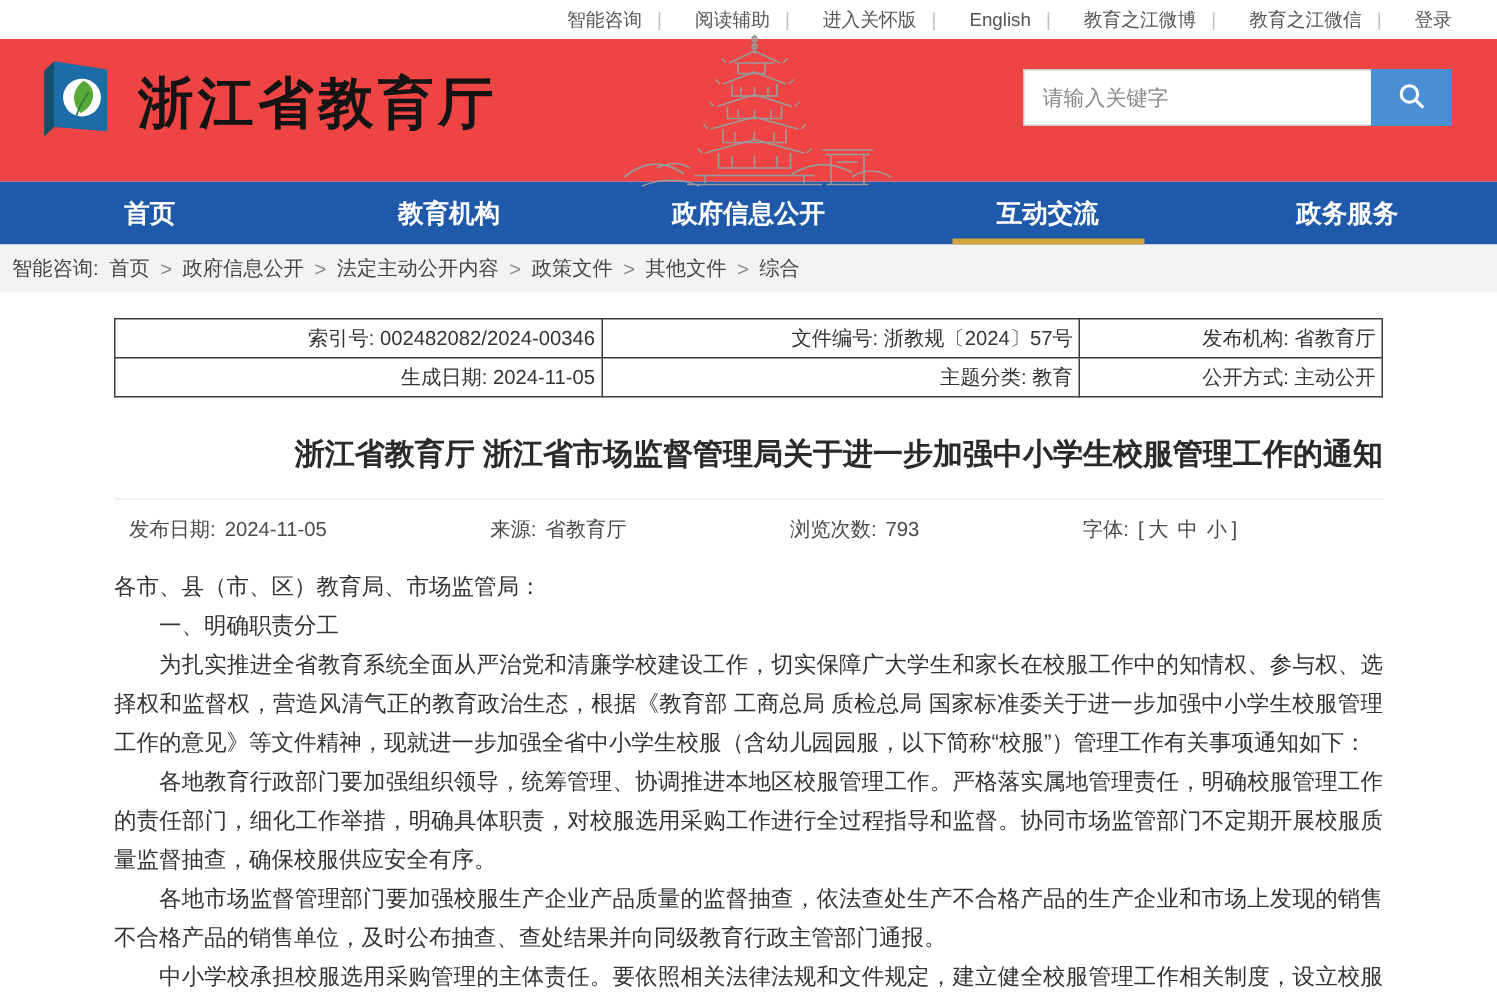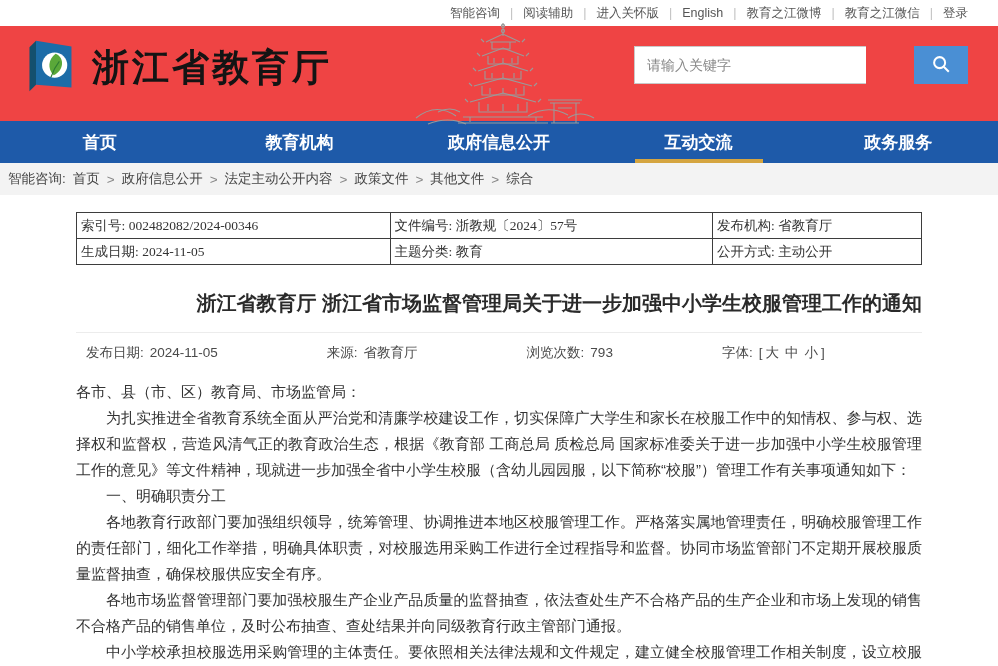--- a/index.html
+++ b/index.html
@@ -7,31 +7,31 @@
   body {
     width:998px; height:666px; overflow:hidden;
     background:#fff; color:#333;
     font-family:"Liberation Sans","DejaVu Sans",sans-serif;
   }
   
   .topbar {
     height:26px; display:flex; justify-content:flex-end; align-items:center;
     padding-right:30px; font-size:12.5px; color:#555; gap:10px;
   }
-  .topbar .tlink { cursor:pointer; white-space:nowrap; }
+  .topbar .tlink { cursor:pointer; white-space:nowrap;margin-left:12px; }
   .topbar .sep { color:#c0c0c0; }
   
   .header { position:relative; height:95px; background:#ef4444; }
   .logo { position:absolute; left:22px; top:12px; display:flex; align-items:center; gap:14px; cursor:pointer; }
   .logo-text {
     font-family:"Liberation Serif","DejaVu Serif",serif;
     font-size:37px; font-weight:bold; color:#141414; letter-spacing:3px;
   }
   .pagoda { position:absolute; left:408px; top:-6px; }
-  .searchbox { position:absolute; right:30px; top:20px; display:flex;gap:48px; }
+  .searchbox { position:absolute; right:30px; top:20px; display:flex; }
   .search-input {
     width:232px; height:38px; border:1px solid #c9c9c9; border-right:none;
     padding:0 12px; font-size:14px; outline:none; color:#333;
     font-family:"Liberation Sans","DejaVu Sans",sans-serif;
   }
   .search-input::placeholder { color:#888; }
   .search-btn {
     width:54px; height:38px; background:#4a8fd4; border:none;
     display:flex; align-items:center; justify-content:center; cursor:pointer;
   }
@@ -51,21 +51,21 @@
     padding-left:8px; font-size:13.5px; color:#454545; gap:7px;
   }
   .breadcrumb .bc-link { cursor:pointer; }
   .breadcrumb .bc-sep { color:#888; }
   
   .content { width:846px; margin:0 auto; }
   .doc-table {
     width:100%; border-collapse:collapse; margin-top:17px;
     font-size:13.5px; color:#333;
   }
-  .doc-table td { border:1px solid #3d3d3d; height:26px; text-align:left; padding:0 4px;font-family:Liberation Serif, serif; }
+  .doc-table td { border:1px solid #3d3d3d; height:26px; text-align:right; padding:0 4px; }
   .article-title {
     text-align:right; font-size:20px; font-weight:bold; color:#2a2a2a;
     margin:24px 0 0; line-height:28px;
   }
   .meta-divider { border-bottom:1px solid #ececec; margin-top:15px; }
   .meta {
     display:flex; align-items:center; padding:11px 0 0 10px;
     font-size:13.5px; color:#4a4a4a;gap:25px;
   }
   .meta-item { margin-right:84px; white-space:nowrap; }
@@ -200,20 +200,20 @@
     <span class="meta-item">
       <span class="meta-label">浏览次数:</span><span>793</span>
     </span>
     <span class="meta-item font-ctrl">
       <span class="meta-label">字体:</span><span>[</span><span class="fs">大</span><span class="fs">中</span><span class="fs">小</span><span>]</span>
     </span>
   </div>
 
   <div class="body-text">
     <p class="no-indent">各市、县（市、区）教育局、市场监管局：</p>
+    <p>一、明确职责分工</p>
     <p>为扎实推进全省教育系统全面从严治党和清廉学校建设工作，切实保障广大学生和家长在校服工作中的知情权、参与权、选择权和监督权，营造风清气正的教育政治生态，根据《教育部 工商总局 质检总局 国家标准委关于进一步加强中小学生校服管理工作的意见》等文件精神，现就进一步加强全省中小学生校服（含幼儿园园服，以下简称“校服”）管理工作有关事项通知如下：</p>
-    <p>一、明确职责分工</p>
     <p>各地教育行政部门要加强组织领导，统筹管理、协调推进本地区校服管理工作。严格落实属地管理责任，明确校服管理工作的责任部门，细化工作举措，明确具体职责，对校服选用采购工作进行全过程指导和监督。协同市场监管部门不定期开展校服质量监督抽查，确保校服供应安全有序。</p>
     <p>各地市场监督管理部门要加强校服生产企业产品质量的监督抽查，依法查处生产不合格产品的生产企业和市场上发现的销售不合格产品的销售单位，及时公布抽查、查处结果并向同级教育行政主管部门通报。</p>
     <p>中小学校承担校服选用采购管理的主体责任。要依照相关法律法规和文件规定，建立健全校服管理工作相关制度，设立校服选用组织负责校服选用采购管理工作，积极配合教育行政部门、市场监管部门开展校服质量监督抽查，制定校服着装规范和管理要求，加强中小学</p>
   </div>
 
 </div>
 
 </body></html>

